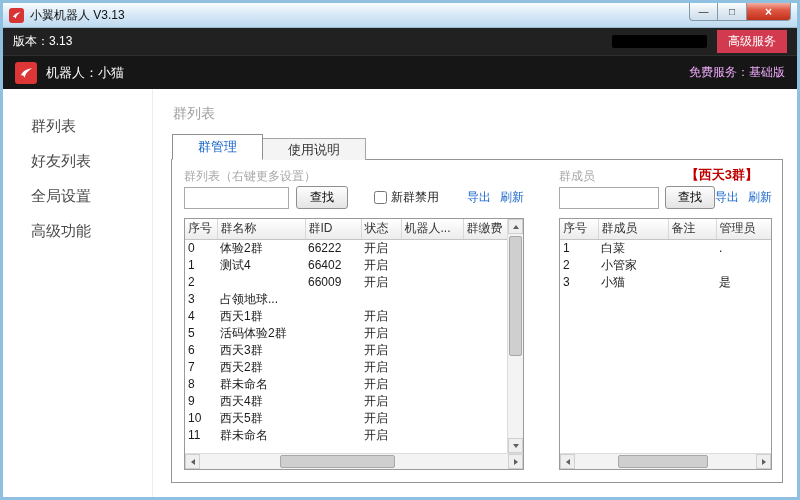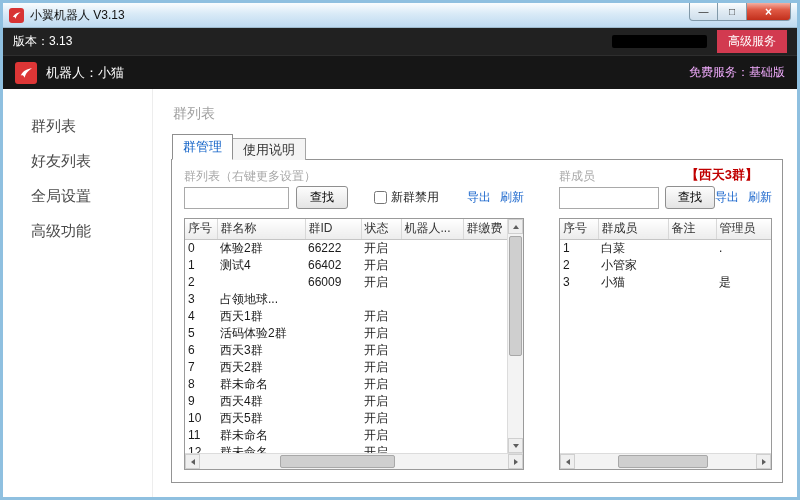--- a/index.html
+++ b/index.html
@@ -26,21 +26,21 @@
   .service-label { font-size:12px; color:#f0abfc; }
 
   
   .body-row { display:flex; height:408px; background:#fff; }
   .sidebar { width:150px; border-right:1px solid #ededed; padding-top:20px; }
   .side-item { font-size:15px; color:#4a4a4a; padding:8px 0 8px 28px; cursor:pointer; }
   .content { position:relative; flex:1; }
 
   .page-title { position:absolute; top:16px; left:20px; font-size:14px; color:#a0a0a0; }
   .tabs { position:absolute; top:45px; left:19px; height:26px; display:flex; align-items:flex-end; z-index:2; }
-  .tab { font-size:13px; padding:0 10px; display:flex; align-items:center; cursor:pointer; }
+  .tab { font-size:13px; padding:0 25px; display:flex; align-items:center; cursor:pointer; }
   .tab.active { height:26px; background:#fff; color:#1464c8; border:1px solid #8f8f8f; border-bottom:1px solid #fff; }
   .tab.inactive { height:22px; background:#f4f4f4; color:#333; border:1px solid #a5a5a5; border-left:none; border-bottom:none; }
 
   .panel { position:absolute; left:18px; right:14px; top:70px; bottom:14px; border:1px solid #949494; background:#fff; }
 
   .pane-label { position:absolute; font-size:12px; color:#a8a8a8; }
   .badge-red { position:absolute; top:6px; right:24px; font-size:13px; font-weight:bold; color:#c00000; }
 
   .controls { position:absolute; display:flex; align-items:center; }
   .search-input { width:105px; height:22px; border:1px solid #a9a9a9; padding:0 4px; font-size:12px; font-family:inherit; }
@@ -246,28 +246,20 @@
                     <td></td>
                   </tr>
                   <tr>
                     <td>11</td>
                     <td>群未命名</td>
                     <td></td>
                     <td>开启</td>
                     <td></td>
                     <td></td>
                   </tr>
-                  <tr>
-                    <td>12</td>
-                    <td>群未命名</td>
-                    <td></td>
-                    <td>开启</td>
-                    <td></td>
-                    <td></td>
-                  </tr>
                 </tbody>
             </table>
           </div>
           <div class="scroll-v">
             <span class="sb-btn" style="top:0; left:0;">
                 <span class="tri-up"></span>
               </span>
             <span class="thumb-v" style="top:17px; height:120px;"></span>
             <span class="sb-btn" style="bottom:0; left:0;">
                 <span class="tri-down"></span>

